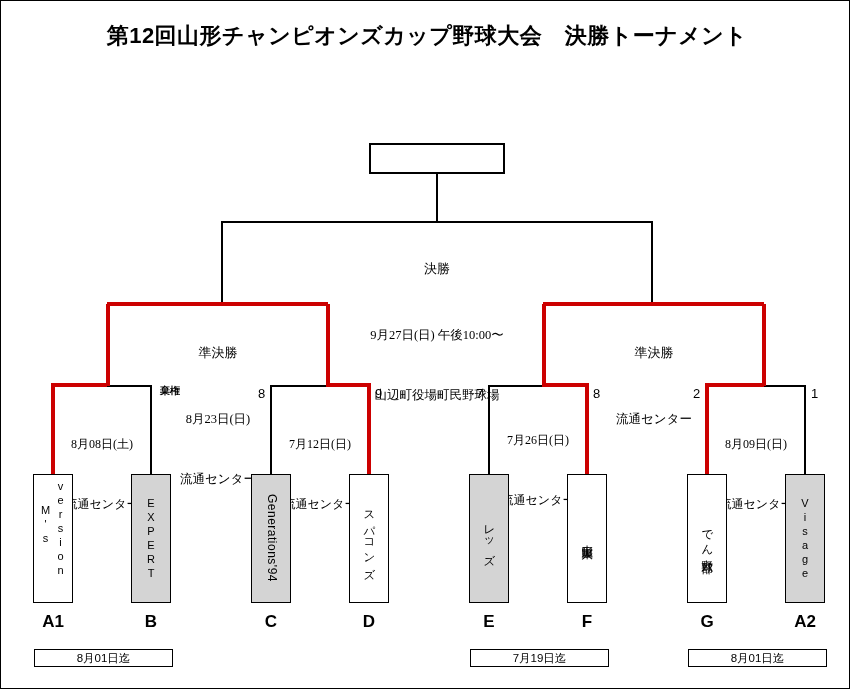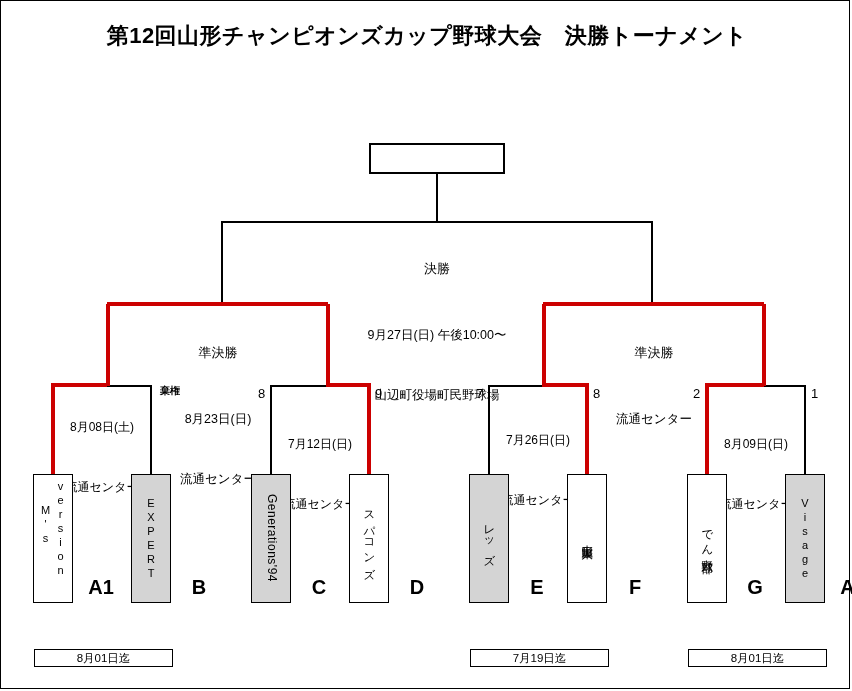--- a/index.html
+++ b/index.html
@@ -26,21 +26,21 @@
   .h.red{height:4px;background:#cc0000;z-index:5;}
   .v.red{width:4px;background:#cc0000;z-index:5;}
 
   
   #champ-box{
     left:368px;top:142px;width:136px;height:31px;
     border:2px solid #000;background:#fff;box-sizing:border-box;
   }
 
   
-  .caption{position:absolute;text-align:center;line-height:1.35;white-space:pre;}
+  .caption{position:absolute;text-align:center;line-height:1.35;white-space:pre;font-family:Liberation Serif, serif;}
   .caption .rname{font-size:13px;margin-bottom:6px;}
   .caption .rline{font-size:12.5px;}
   .caption.small .rline{font-size:12px;}
 
   
   .score{position:absolute;font-size:13px;line-height:1;}
   .note{position:absolute;font-size:10px;line-height:1;font-weight:bold;}
 
   
   .team{
@@ -66,22 +66,22 @@
     font-size:12px;letter-spacing:0.5px;max-height:120px;
   }
   .team .tname.stack{
     writing-mode:vertical-rl;text-orientation:upright;
     -webkit-writing-mode:vertical-rl;
     font-size:11px;letter-spacing:2px;max-height:120px;
   }
 
   
   .seed{
-    position:absolute;top:576px;width:40px;text-align:center;
-    font-size:20px;font-weight:bold;line-height:1;margin-left:48px;
+    position:absolute;top:612px;width:40px;text-align:center;
+    font-size:17px;font-weight:bold;line-height:1;
   }
 
   
   .deadline{
     position:absolute;top:648px;height:18px;
     border:1.5px solid #000;background:#fff;box-sizing:border-box;
     display:flex;align-items:center;justify-content:center;
     font-size:11.5px;
   }
 </style>
@@ -139,21 +139,21 @@
     <div class="rline">流通センター</div>
   </div>
 
   <div class="h" style="left:51px;top:384px;width:100px;"></div>
   <div class="v" style="left:51px;top:384px;height:89px;"></div>
   <div class="v" style="left:149px;top:384px;height:89px;"></div>
 
   <div class="v red" style="left:50px;top:384px;height:89px;"></div>
   <div class="h red" style="left:50px;top:382px;width:56px;"></div>
 
-  <div class="caption small" style="left:51px;top:375px;width:100px;">
+  <div class="caption small" style="left:51px;top:392px;width:100px;">
     <div class="rline">8月08日(土)</div>
     <div class="rline">流通センター</div>
   </div>
   <div class="score" style="left:38px;top:386px;"></div>
   <div class="note" style="left:159px;top:385px;">棄権</div>
 
   <div class="h" style="left:269px;top:384px;width:100px;"></div>
   <div class="v" style="left:269px;top:384px;height:89px;"></div>
   <div class="v" style="left:367px;top:384px;height:89px;"></div>
 

